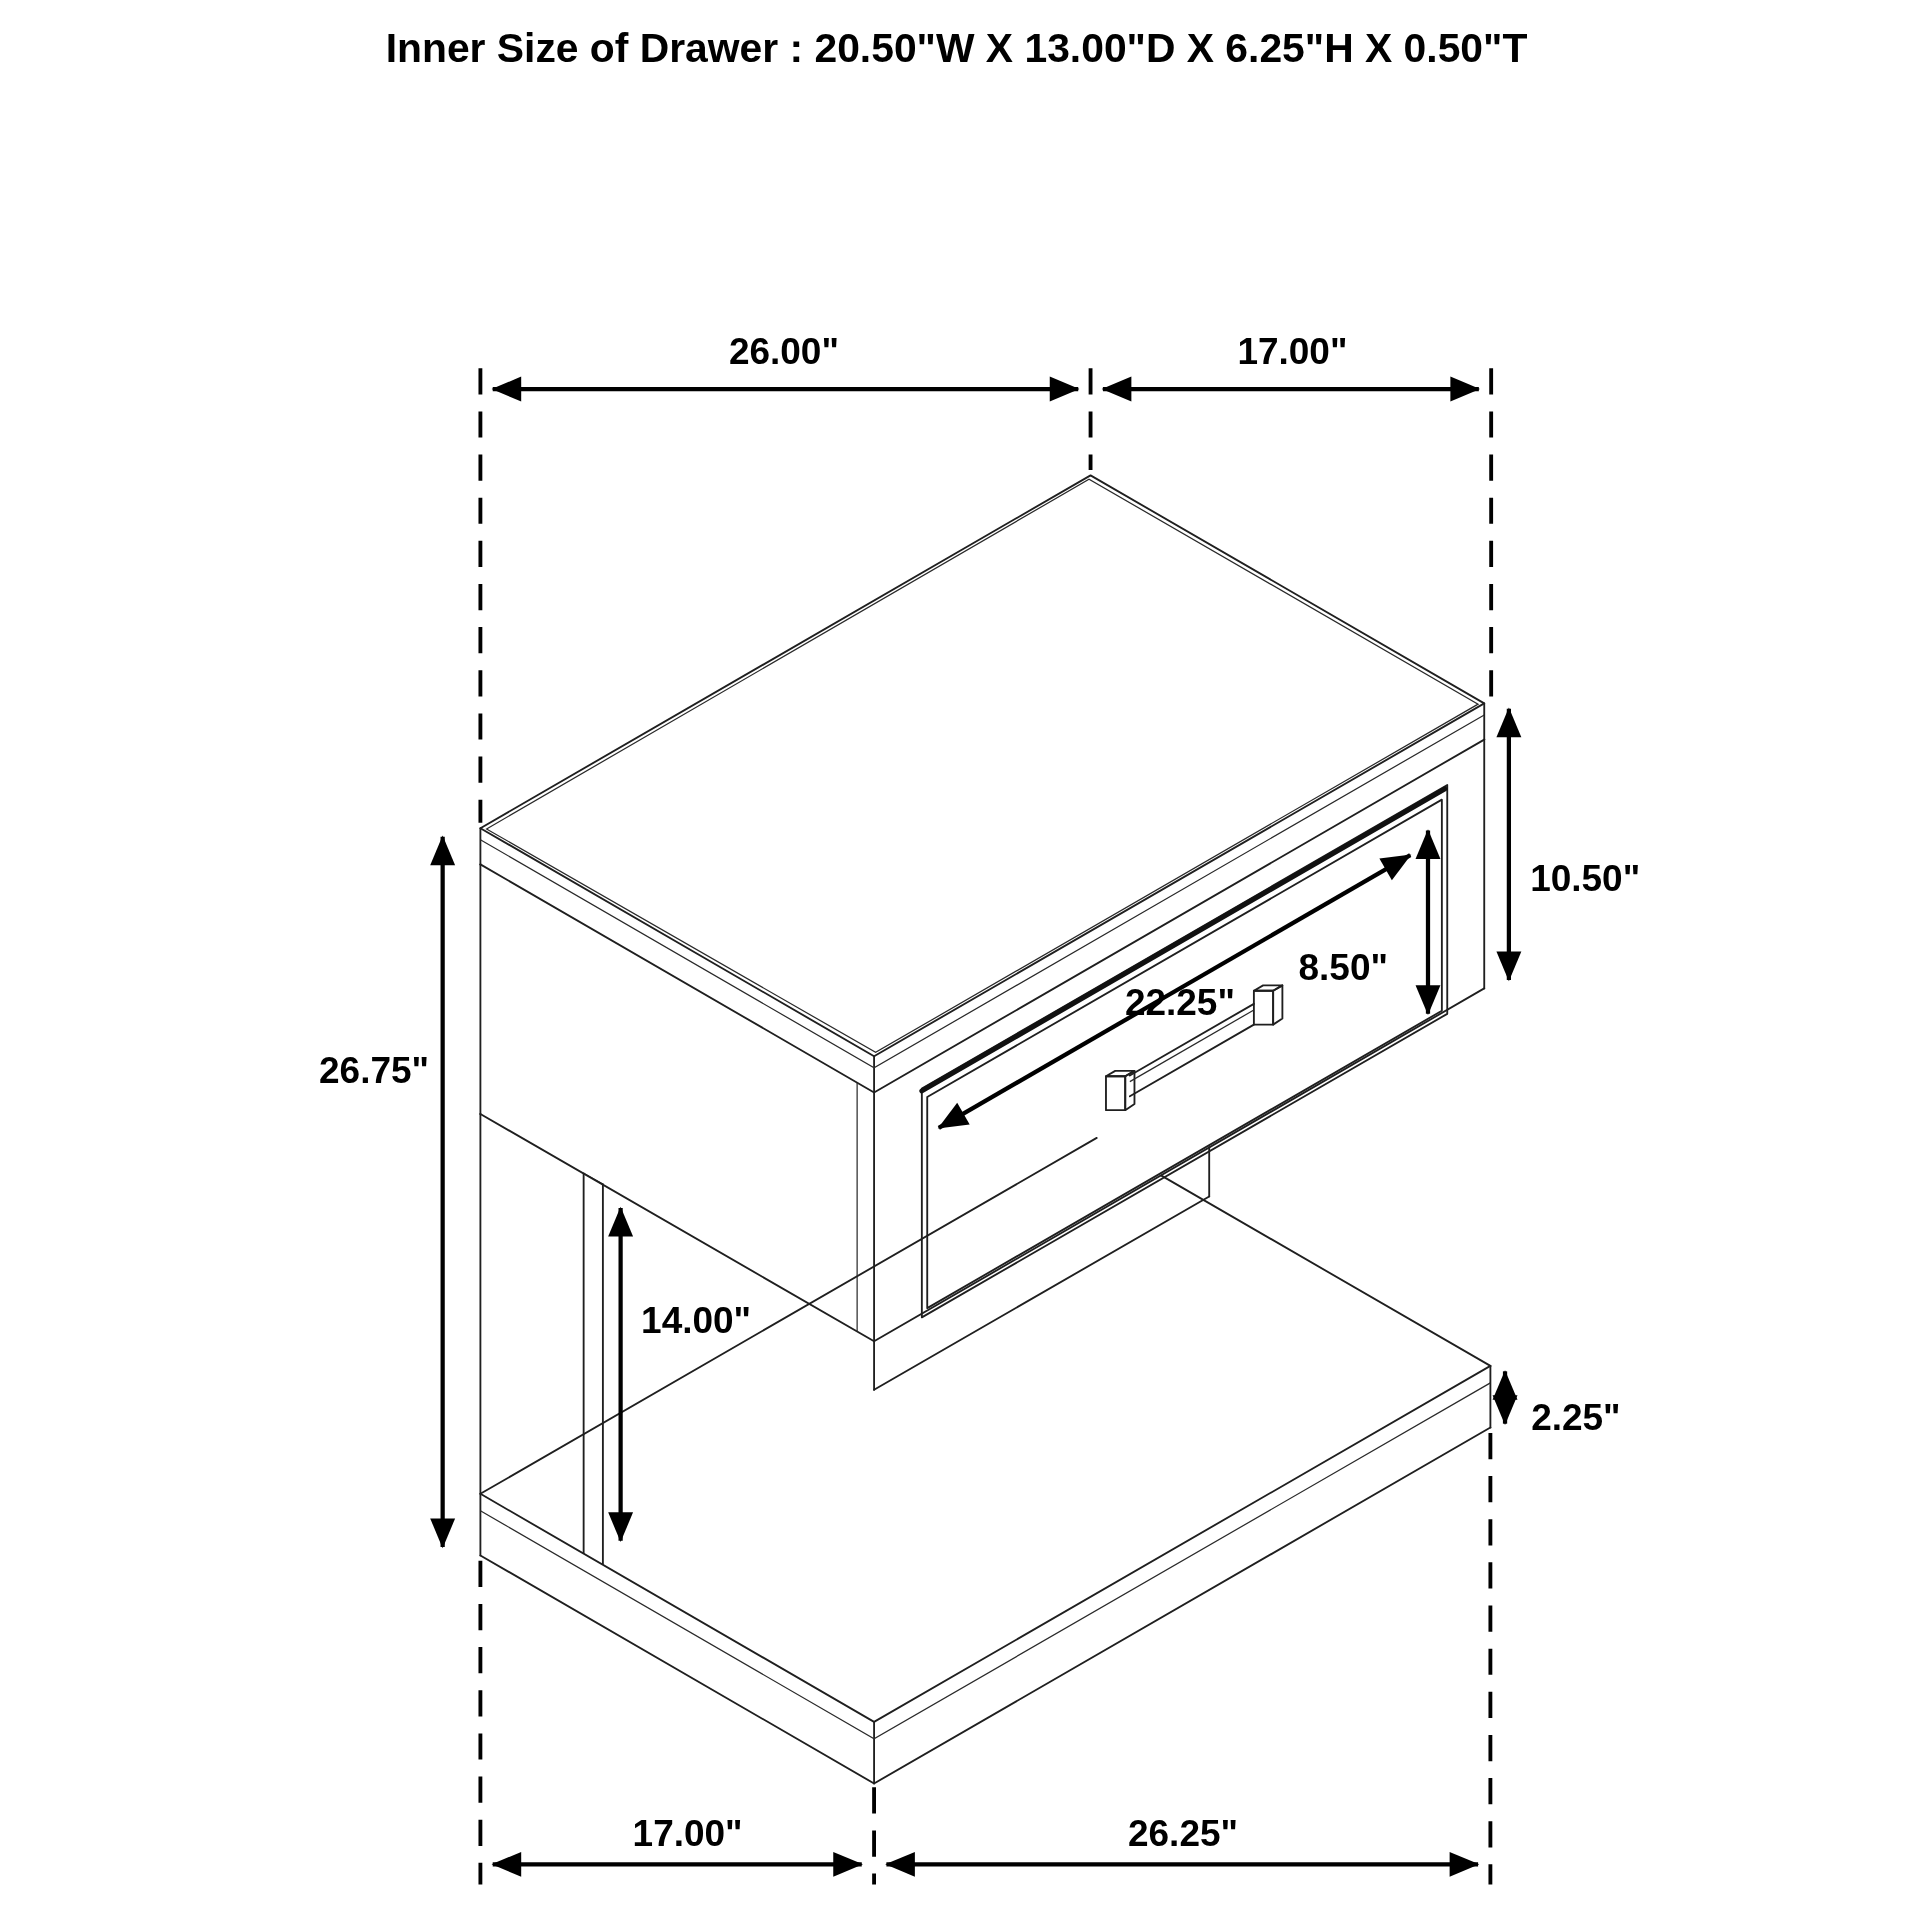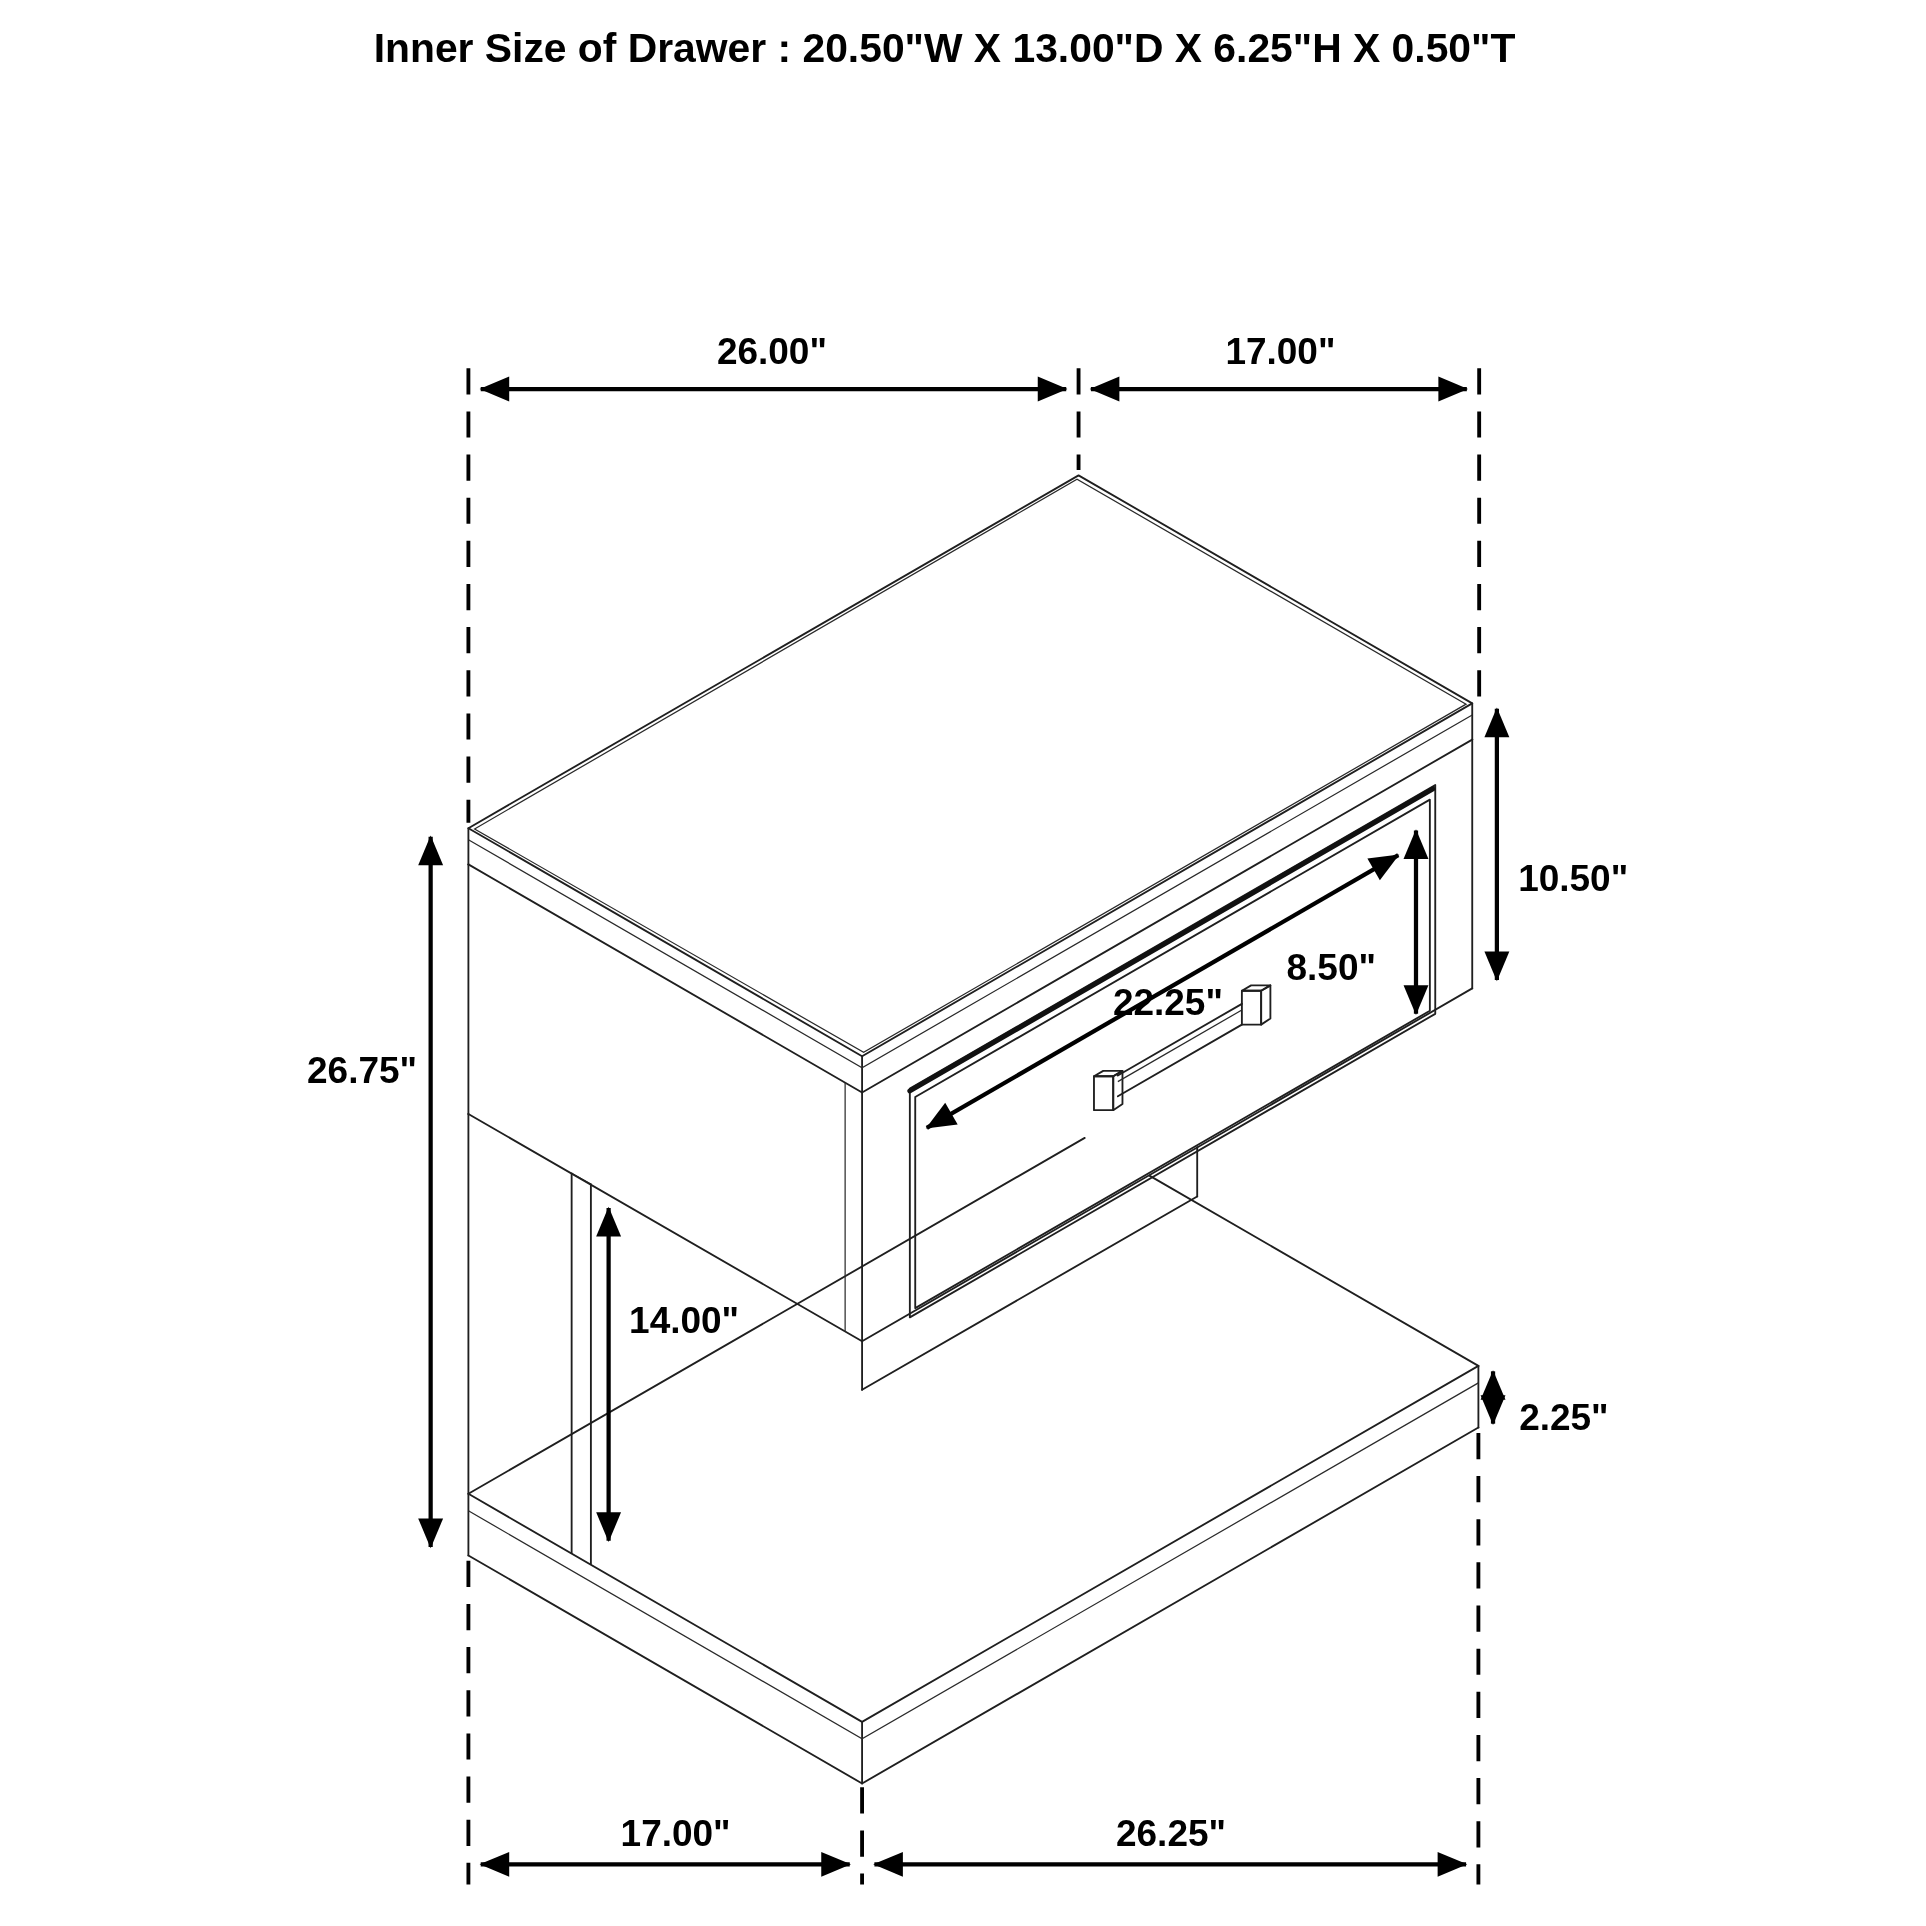--- a/index.html
+++ b/index.html
@@ -1,16 +1,16 @@
 <!DOCTYPE html>
 <html style="font-size:12.3px"><head>
 <meta charset="utf-8">
 <style>
   html,body{margin:0;padding:0;background:#ffffff;}
-  .stage{width:1650px;height:1926px;position:relative;background:#ffffff;}
+  .stage{width:1650px;height:1926px;position:relative;background:#ffffff;margin-left:12px;}
   svg{display:block;}
   text{font-family:"Liberation Sans", sans-serif;font-weight:bold;fill:#000000;}
   .dimlabel{font-size:48px;}
   .title{font-size:53px;}
   .thin{stroke:#1f1f1f;stroke-width:2.4;fill:none;stroke-linecap:round;stroke-linejoin:round;}
   .hair{stroke:#2a2a2a;stroke-width:1.6;fill:none;}
   .thick{stroke:#111111;stroke-width:6.5;fill:none;stroke-linecap:round;}
   .dim{stroke:#000000;stroke-width:5.5;fill:none;}
   .dash{stroke:#000000;stroke-width:5;fill:none;stroke-dasharray:34 22;}
 </style>

